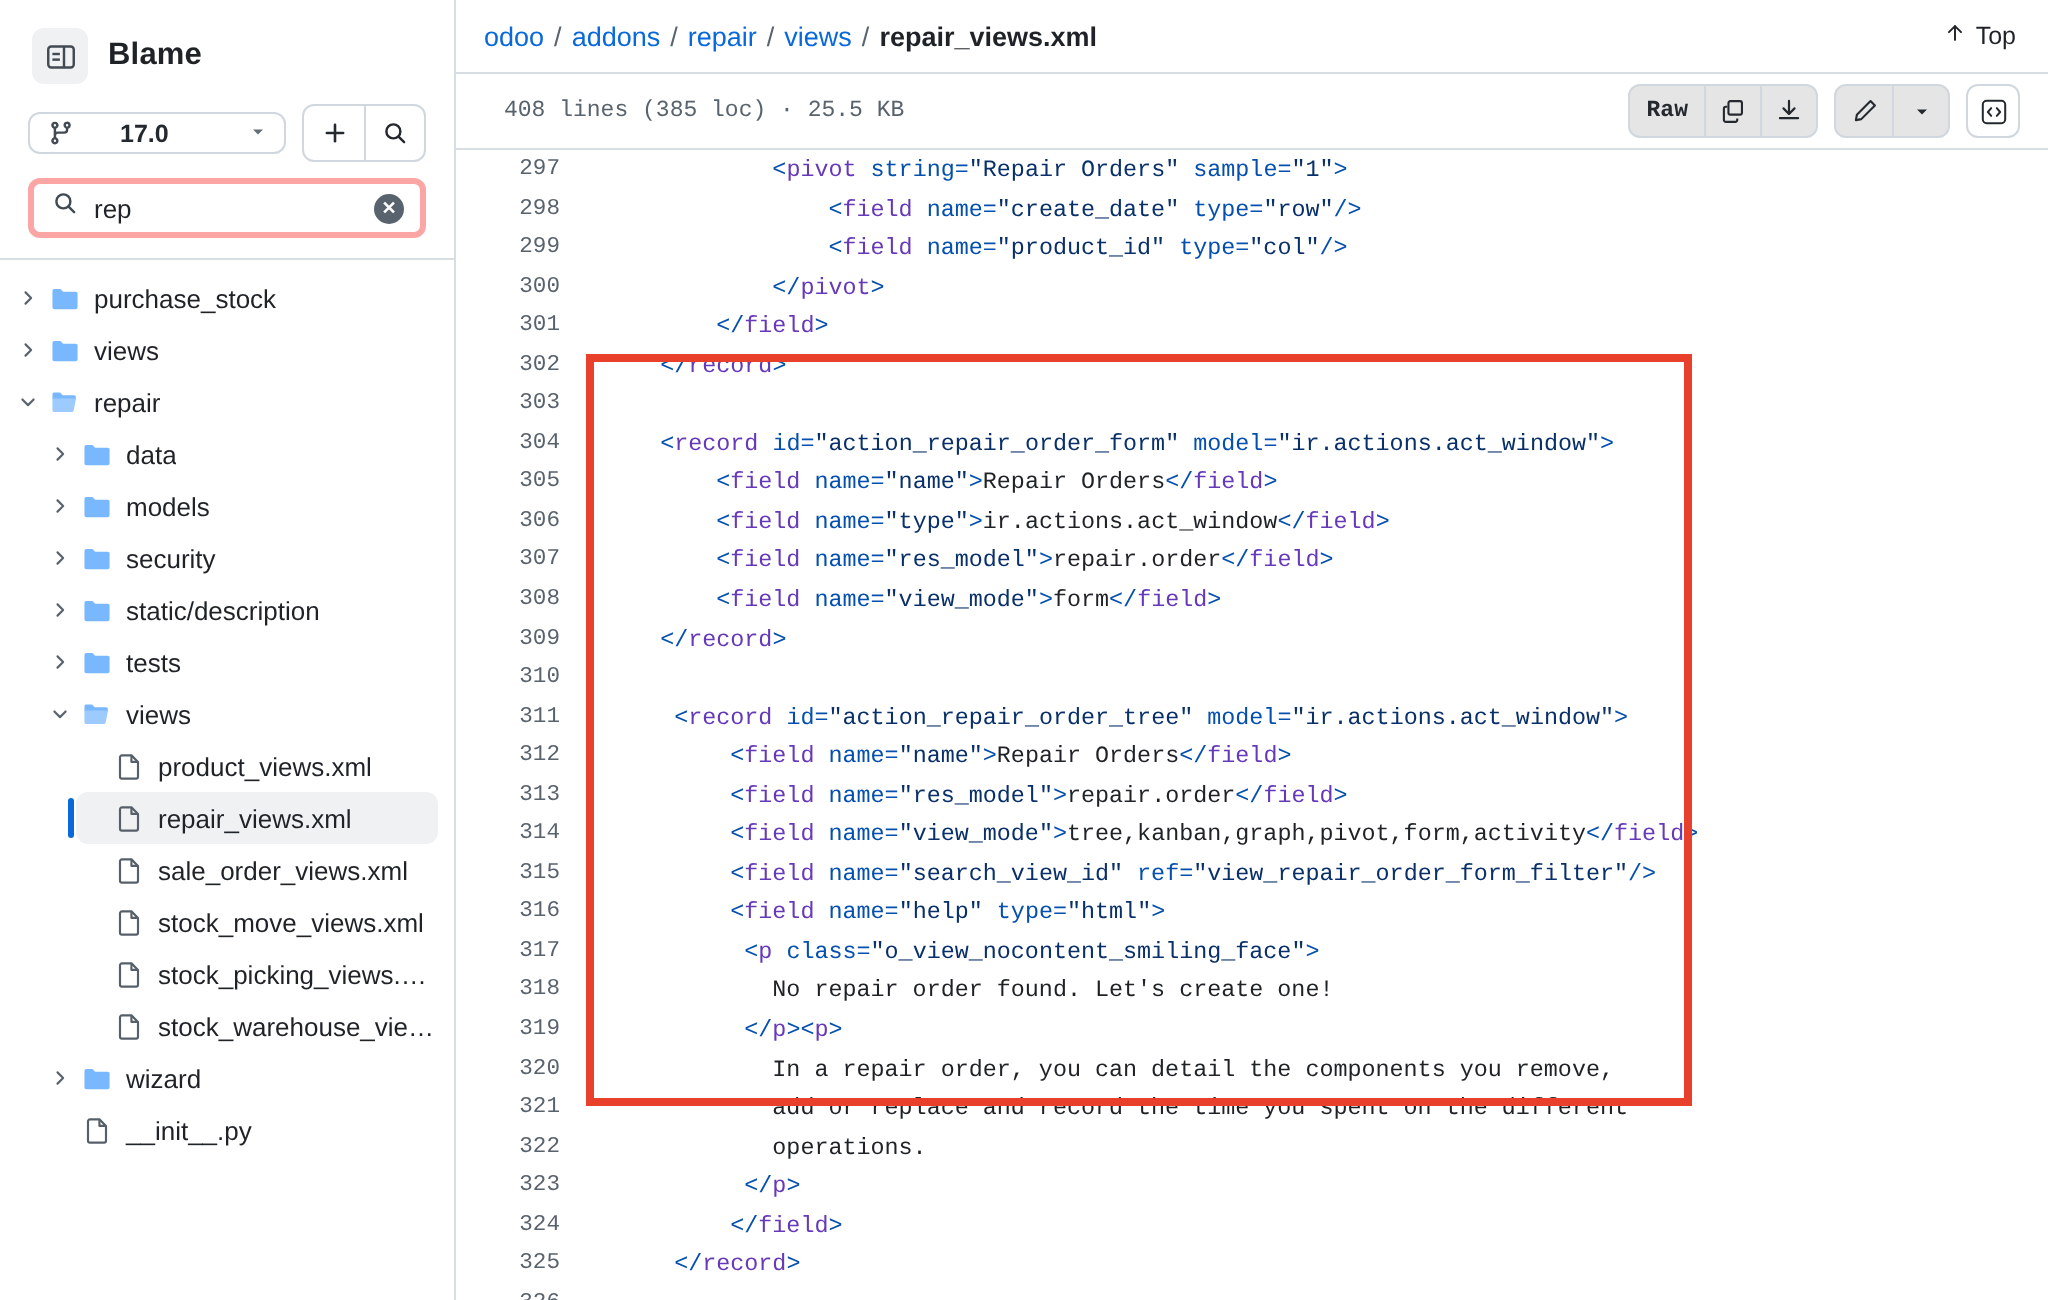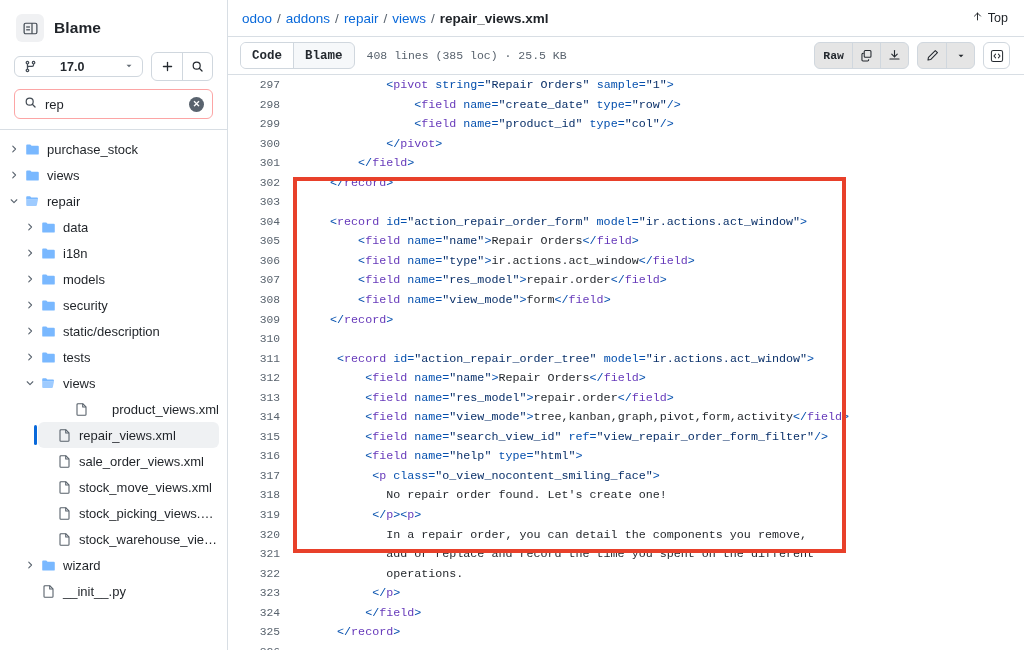--- a/index.html
+++ b/index.html
@@ -46,21 +46,21 @@
   .branch-select .caret { margin-left: auto; }
   .btn-group { display: flex; height: 29px; border: 1px solid #d0d7de; border-radius: 6px; overflow: hidden; background: #fff; }
   .btn-group > div {
     width: 30px; display: flex; align-items: center; justify-content: center;
     color: #24292f;
   }
   .btn-group > div + div { border-left: 1px solid #d0d7de; }
 
   .sb-search-wrap { padding: 0 14px 8px 14px; }
   .sb-search {
-    height: 30px; border: 1px solid #fca5a5; border-radius: 6px;
+    height: 30px; border: 3px solid #fca5a5; border-radius: 6px;
     background: #fff; display: flex; align-items: center; gap: 8px;
     padding: 0 8px 0 9px;
   }
   .sb-search .val { font-size: 13px; color: #1f2328; flex: 1 1 auto; }
   .clear-x {
     width: 15px; height: 15px; border-radius: 50%;
     background: #59636e; color: #fff;
     display: flex; align-items: center; justify-content: center;
     font-size: 9px; line-height: 1; font-weight: 700;
   }
@@ -269,33 +269,20 @@
           <span class="chev">
             <svg width="10" height="10" viewBox="0 0 16 16" fill="none" stroke="#59636e" stroke-width="1.7" stroke-linecap="round" stroke-linejoin="round">
               <polyline points="6,3.5 10.5,8 6,12.5"></polyline>
             </svg>
           </span>
           <span class="ticon">
             <svg width="15" height="15" viewBox="0 0 16 16">
               <path fill="#79b8ff" d="M1.3 3.6a1 1 0 0 1 1-1h3.3l1.4 1.5h6.7a1 1 0 0 1 1 1v7.3a1 1 0 0 1-1 1H2.3a1 1 0 0 1-1-1z"></path>
             </svg>
           </span>
-          <span class="tlabel">i18n</span>
-        </div>
-        <div class="trow" style="margin-left: 16px;">
-          <span class="chev">
-            <svg width="10" height="10" viewBox="0 0 16 16" fill="none" stroke="#59636e" stroke-width="1.7" stroke-linecap="round" stroke-linejoin="round">
-              <polyline points="6,3.5 10.5,8 6,12.5"></polyline>
-            </svg>
-          </span>
-          <span class="ticon">
-            <svg width="15" height="15" viewBox="0 0 16 16">
-              <path fill="#79b8ff" d="M1.3 3.6a1 1 0 0 1 1-1h3.3l1.4 1.5h6.7a1 1 0 0 1 1 1v7.3a1 1 0 0 1-1 1H2.3a1 1 0 0 1-1-1z"></path>
-            </svg>
-          </span>
           <span class="tlabel">models</span>
         </div>
         <div class="trow" style="margin-left: 16px;">
           <span class="chev">
             <svg width="10" height="10" viewBox="0 0 16 16" fill="none" stroke="#59636e" stroke-width="1.7" stroke-linecap="round" stroke-linejoin="round">
               <polyline points="6,3.5 10.5,8 6,12.5"></polyline>
             </svg>
           </span>
           <span class="ticon">
             <svg width="15" height="15" viewBox="0 0 16 16">
@@ -337,21 +324,21 @@
             </svg>
           </span>
           <span class="ticon">
             <svg width="15" height="15" viewBox="0 0 16 16">
               <path fill="#79b8ff" d="M1.3 3.4a1 1 0 0 1 1-1h3.1l1.3 1.4h6.1a1 1 0 0 1 1 1v1.1H1.3z"></path>
               <path fill="#9ecbff" d="M1.3 5.6h12.6l-1.3 6.4a1 1 0 0 1-1 .8H2.3a1 1 0 0 1-1-1z"></path>
             </svg>
           </span>
           <span class="tlabel">views</span>
         </div>
-        <div class="trow" style="margin-left: 32px; justify-content: space-between;">
+        <div class="trow" style="margin-left: 32px;">
           <span class="chev"></span>
           <span class="ticon">
             <svg width="15" height="15" viewBox="0 0 16 16" fill="none" stroke="#57606a" stroke-width="1.15" stroke-linejoin="round">
               <path d="M9.3 1.8H4.2a1 1 0 0 0-1 1v10.4a1 1 0 0 0 1 1h7.6a1 1 0 0 0 1-1V5.3z"></path>
               <path d="M9.3 1.8v3.5h3.5"></path>
             </svg>
           </span>
           <span class="tlabel">product_views.xml</span>
         </div>
         <div class="trow active" style="margin-left: 32px;">
@@ -448,24 +435,20 @@
           <svg width="11" height="11" viewBox="0 0 16 16" fill="none" stroke="#1f2328" stroke-width="1.4" stroke-linecap="round" stroke-linejoin="round">
             <line x1="8" y1="13" x2="8" y2="3"></line>
               <polyline points="3.6,7.4 8,3 12.4,7.4"></polyline>
           </svg>
         </span>
         <span>Top</span>
       </span>
     </div>
 
     <div class="toolbar">
-      <div class="seg">
-        <div class="s on">Code</div>
-        <div class="s">Blame</div>
-      </div>
       <div class="meta">408 lines (385 loc) · 25.5 KB</div>
 
       <div class="tb-right">
         <div class="tb-grp">
           <div class="b raw">Raw</div>
           <div class="b">
             <svg width="13" height="13" viewBox="0 0 16 16" fill="none" stroke="#24292f" stroke-width="1.3">
               <rect x="5.2" y="1.9" width="8.3" height="8.3" rx="1.2"></rect>
               <path d="M10.6 12.6v.9a1.2 1.2 0 0 1-1.2 1.2H3.6a1.2 1.2 0 0 1-1.2-1.2V6.6a1.2 1.2 0 0 1 1.2-1.2h.9"></path>
             </svg>

